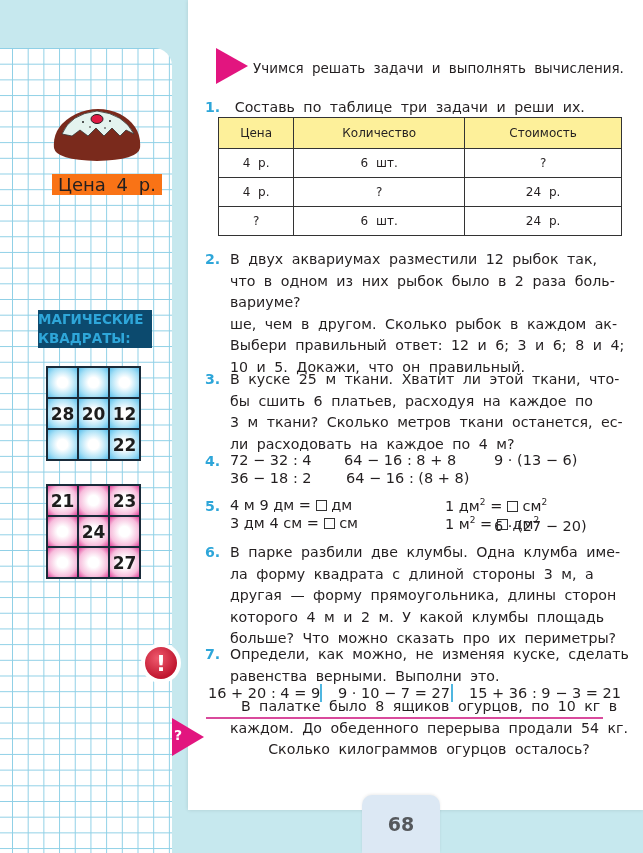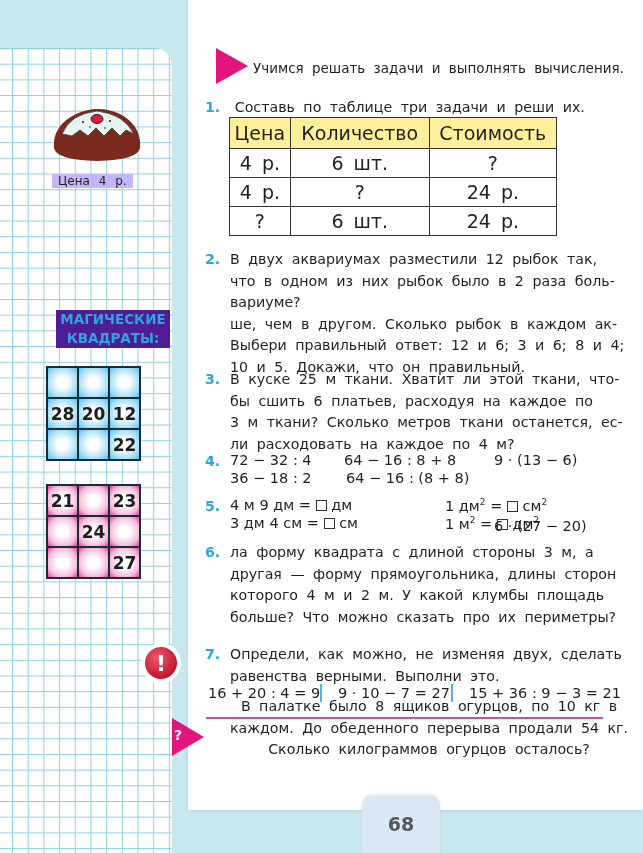--- a/index.html
+++ b/index.html
@@ -42,28 +42,28 @@
     font-family: "DejaVu Sans", sans-serif;
     font-weight: bold; font-size: 19px; color: #55585c;
     box-shadow: 0 -1px 3px rgba(0,0,0,0.08);
   }
   
   .cake {
     position: absolute; left: 50px; top: 106px; width: 95px; height: 56px;
   }
   .price-label {
     position: absolute; left: 52px; top: 174px;
-    background: #c4b5fd; padding: 0 6px;
-    font-size: 12px; word-spacing: 5px;
+    background: #f97316; padding: 0 6px;
+    font-size: 18px; word-spacing: 5px;
   }
   .magic-title {
-    position: absolute; left: 56px; top: 310px; width: 114px;
-    text-align: center;
+    position: absolute; left: 38px; top: 310px; width: 114px;
+    text-align: left;
     color: #2ea6d9; font-weight: bold; font-size: 13.5px; line-height: 19px;
-    background: #4c1d95;
+    background: #0c4a6e;
   }
   .magic-square {
     position: absolute; width: 95px; height: 95px;
     display: grid; grid-template-columns: repeat(3, 1fr); grid-template-rows: repeat(3, 1fr);
     border: 1.5px solid #1a2b3a;
   }
   .magic-square .cell {
     border: 1px solid #1a2b3a;
     display: flex; align-items: center; justify-content: center;
     font-weight: bold; font-size: 17px; color: #1d1d1d;
@@ -99,22 +99,22 @@
     position: absolute; left: 216px; top: 48px;
     width: 0; height: 0;
     border-top: 18px solid transparent; border-bottom: 18px solid transparent;
     border-left: 32px solid #e2157f;
   }
   .txt { position: absolute; font-size: 14.2px; line-height: 21.5px; word-spacing: 4px; color: #231f20; white-space: nowrap; }
   .num { color: #2ea6d9; font-weight: bold; }
   .section-head { left: 253px; top: 58px; font-size: 13.5px; text-align: right; }
 
   table.price-table {
-    position: absolute; left: 229px; top: 117px; width: 328px;
-    border-collapse: collapse; font-size: 19px;
+    position: absolute; left: 218px; top: 117px; width: 404px;
+    border-collapse: collapse; font-size: 12px;
   }
   table.price-table th, table.price-table td {
     border: 1.8px solid #333; text-align: center; height: 29px; font-weight: normal;
     word-spacing: 4px;
   }
   table.price-table th { background: #fdf09a; height: 31px; }
 
   .row-line { position: absolute; font-size: 14.5px; white-space: nowrap; color: #231f20; }
   .sep { position: absolute; width: 2px; height: 18px; background: #4fb6e0; }
   .divider { position: absolute; left: 206px; top: 717px; width: 397px; height: 2px; background: #d94a9c; }
@@ -235,33 +235,34 @@
 </div>
 <div class="row-line" style="left:445px; top:497px;">
   <span>1 дм</span><sup>2</sup><span> = </span><span class="box"></span><span> см</span><sup>2</sup>
 </div>
 <div class="row-line" style="left:445px; top:515px;">
   <span>1 м</span><sup>2</sup><span> = </span><span class="box"></span><span> дм</span><sup>2</sup>
 </div>
 
 <span class="txt num" style="left:205px; top:542px;">6.</span>
 <div class="txt" style="left:230px; top:542px;">
+  <div>В парке разбили две клумбы. Одна клумба име-</div>
   <div>ла форму квадрата с длиной стороны 3 м, а</div>
   <div>другая — форму прямоугольника, длины сторон</div>
   <div>которого 4 м и 2 м. У какой клумбы площадь</div>
   <div>больше? Что можно сказать про их периметры?</div>
 </div>
 
 <div class="excl">
   <div class="inner">!</div>
 </div>
 
 <span class="txt num" style="left:205px; top:644px;">7.</span>
 <div class="txt" style="left:230px; top:644px;">
-  <div>Определи, как можно, не изменяя двух, сделать</div>
+  <div>Определи, как можно, не изменяя куске, сделать</div>
   <div>равенства верными. Выполни это.</div>
 </div>
 <div class="row-line" style="left:208px; top:685px;">16 + 20 : 4 = 9</div>
 <div class="sep" style="left:320px; top:684px;"></div>
 <div class="row-line" style="left:338px; top:685px;">9 · 10 − 7 = 27</div>
 <div class="sep" style="left:451px; top:684px;"></div>
 <div class="row-line" style="left:469px; top:685px;">15 + 36 : 9 − 3 = 21</div>
 
 <div class="divider"></div>
 

